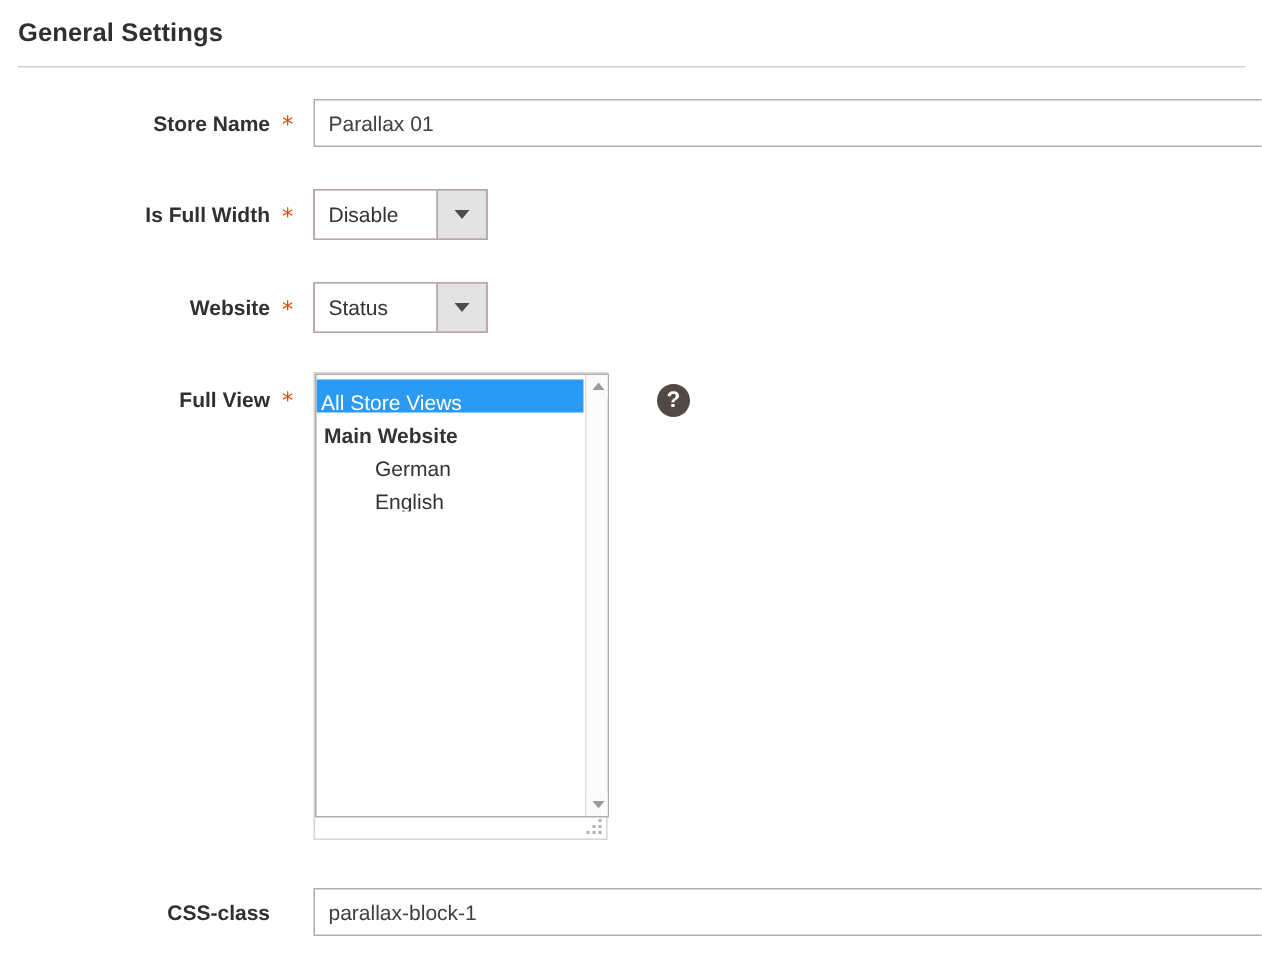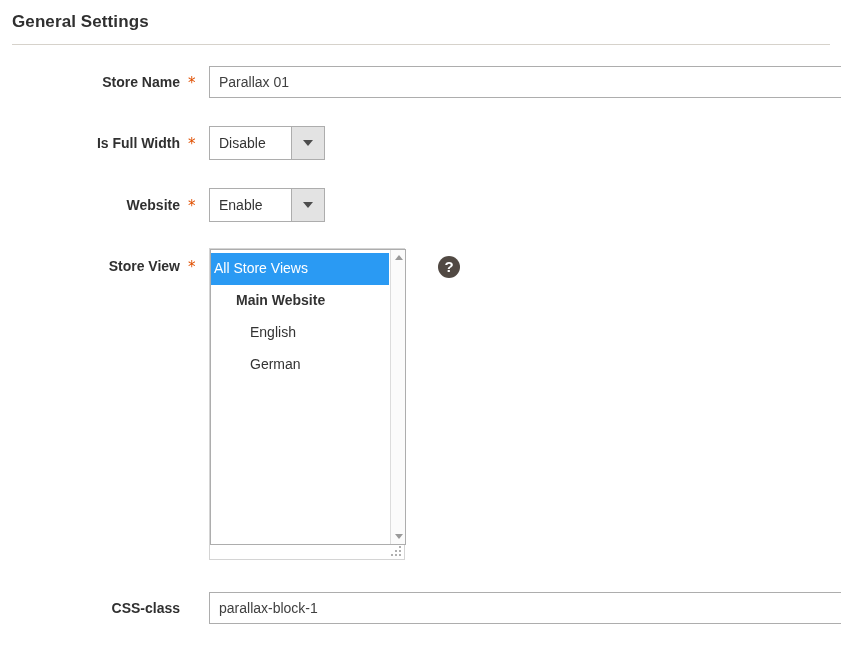--- a/index.html
+++ b/index.html
@@ -141,36 +141,36 @@
   }
   .ms-options {
     position: absolute;
     left: 0;
     top: 0;
     right: 16px;
     bottom: 0;
     padding: 3px 0 0 0;
   }
   .ms-option {
-    height: 32px;
+    height: 22px;
     line-height: 30px;
     font-size: 14px;
     color: #333333;
     white-space: nowrap;
     overflow: hidden;
     padding-left: 3px;
     cursor: default;
   }
   .ms-option.selected {
     background: #2a9af3;
     color: #ffffff;
   }
   .ms-option.lvl-website {
     font-weight: bold;
-    padding-left: 25px;
+    padding-left: 5px;
   }
   .ms-option.lvl-group {
     font-weight: bold;
     padding-left: 30px;
   }
   .ms-option.lvl-view {
     padding-left: 39px;
   }
 
   
@@ -264,40 +264,40 @@
     <div class="select-arrow-btn">
       <span class="arrow-tri"></span>
     </div>
   </div>
 </div>
 
 <div class="field-row" style="top:188px;">
   <div class="field-label" style="top:9px;">Website</div>
   <div class="req-star" style="top:11px;">*</div>
   <div class="select-wrap" style="top:0;">
-    <div class="select-value">Enable</div>
+    <div class="select-value">Status</div>
     <div class="select-arrow-btn">
       <span class="arrow-tri"></span>
     </div>
   </div>
 </div>
 
 <div class="field-row" style="top:258px; height:0;">
-  <div class="field-label" style="top:0;">Store View</div>
+  <div class="field-label" style="top:0;">Full View</div>
   <div class="req-star" style="top:2px;">*</div>
 </div>
 
 <div class="multiselect-outer">
   <div class="multiselect-box">
 
     <div class="ms-options">
       <div class="ms-option selected">All Store Views</div>
       <div class="ms-option lvl-website">Main Website</div>
+      <div class="ms-option lvl-view">German</div>
       <div class="ms-option lvl-view">English</div>
-      <div class="ms-option lvl-view">German</div>
     </div>
 
     <div class="ms-scrollbar">
       <div class="sb-btn up">
         <span class="sb-tri-up"></span>
       </div>
       <div class="sb-btn down">
         <span class="sb-tri-down"></span>
       </div>
     </div>

